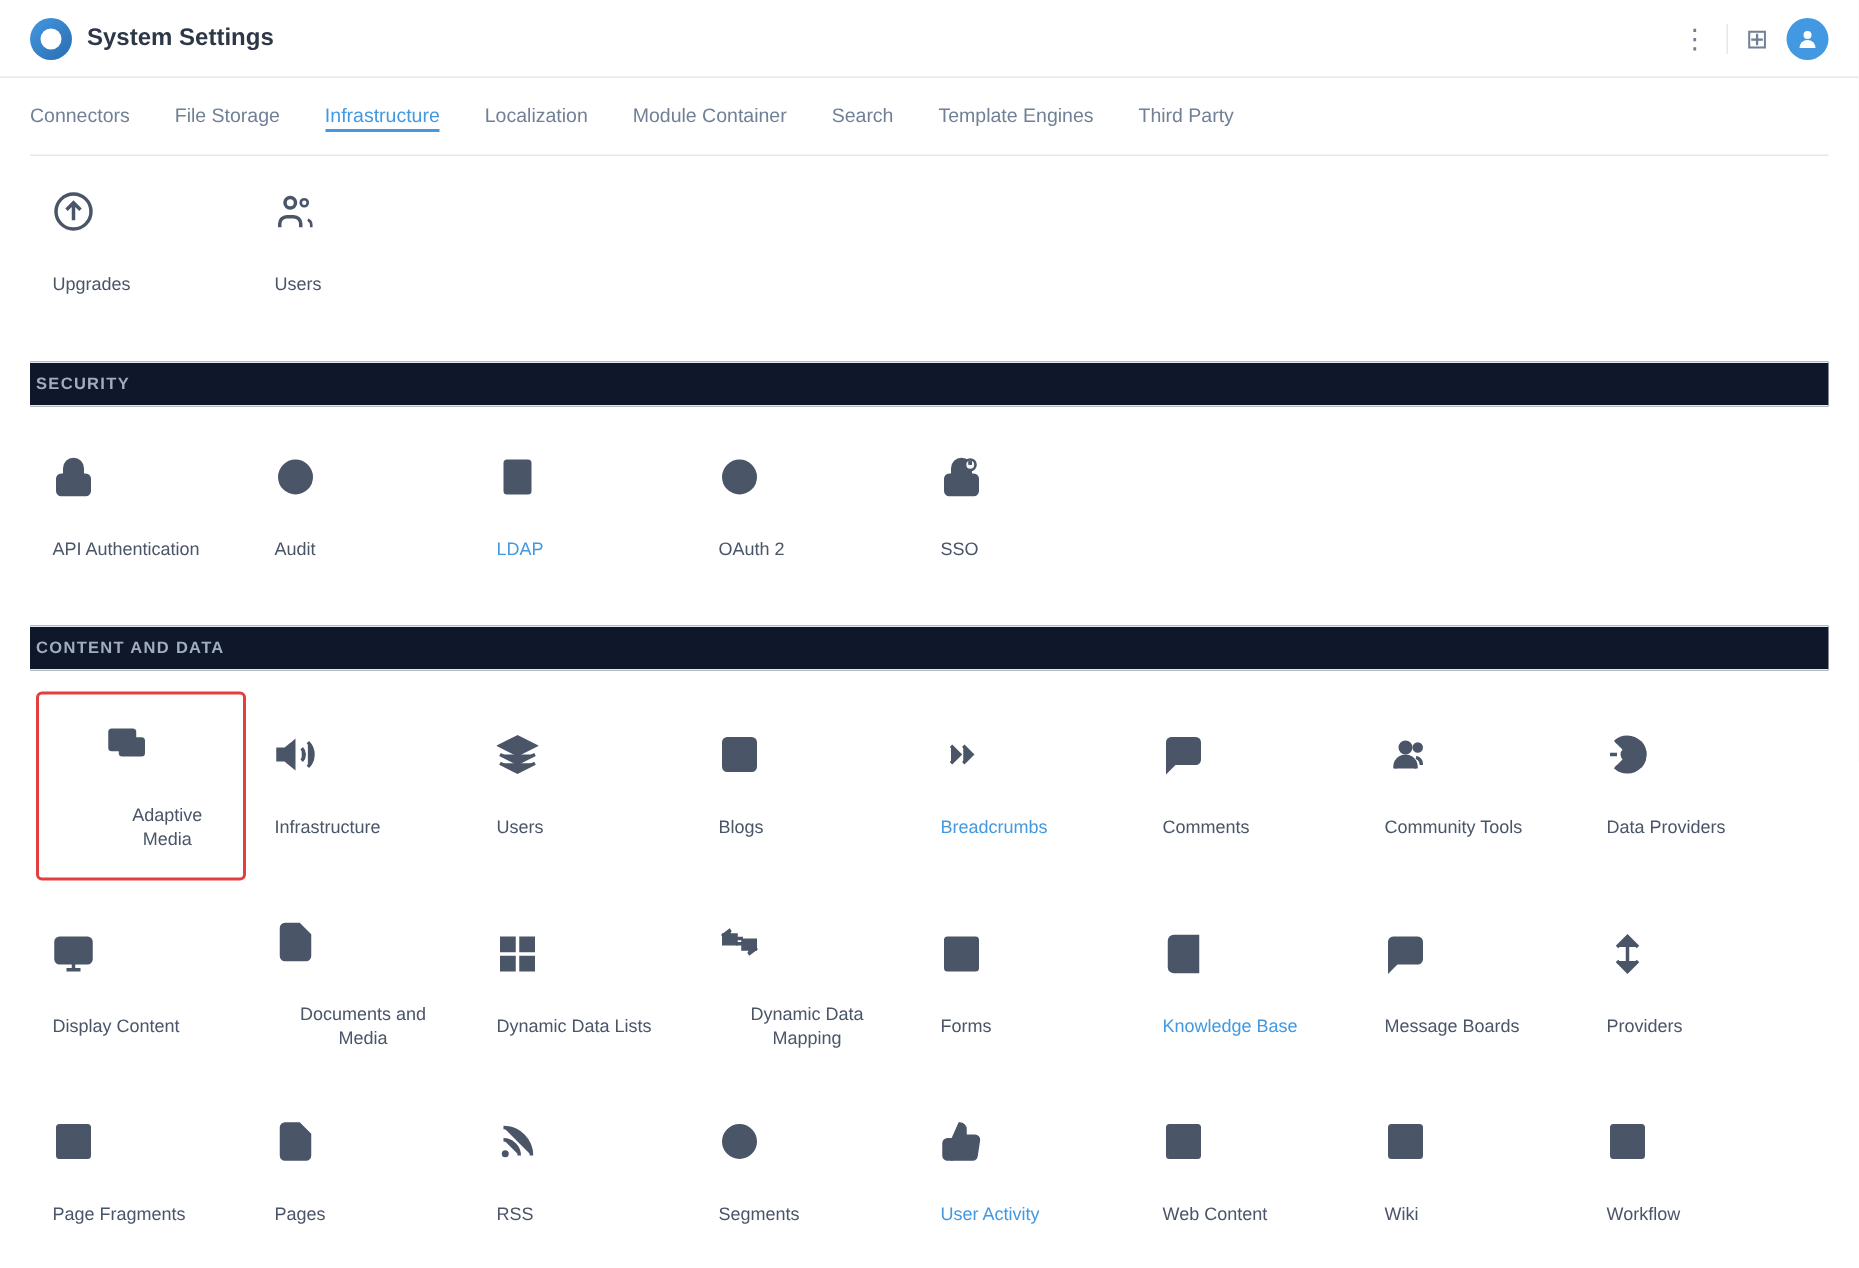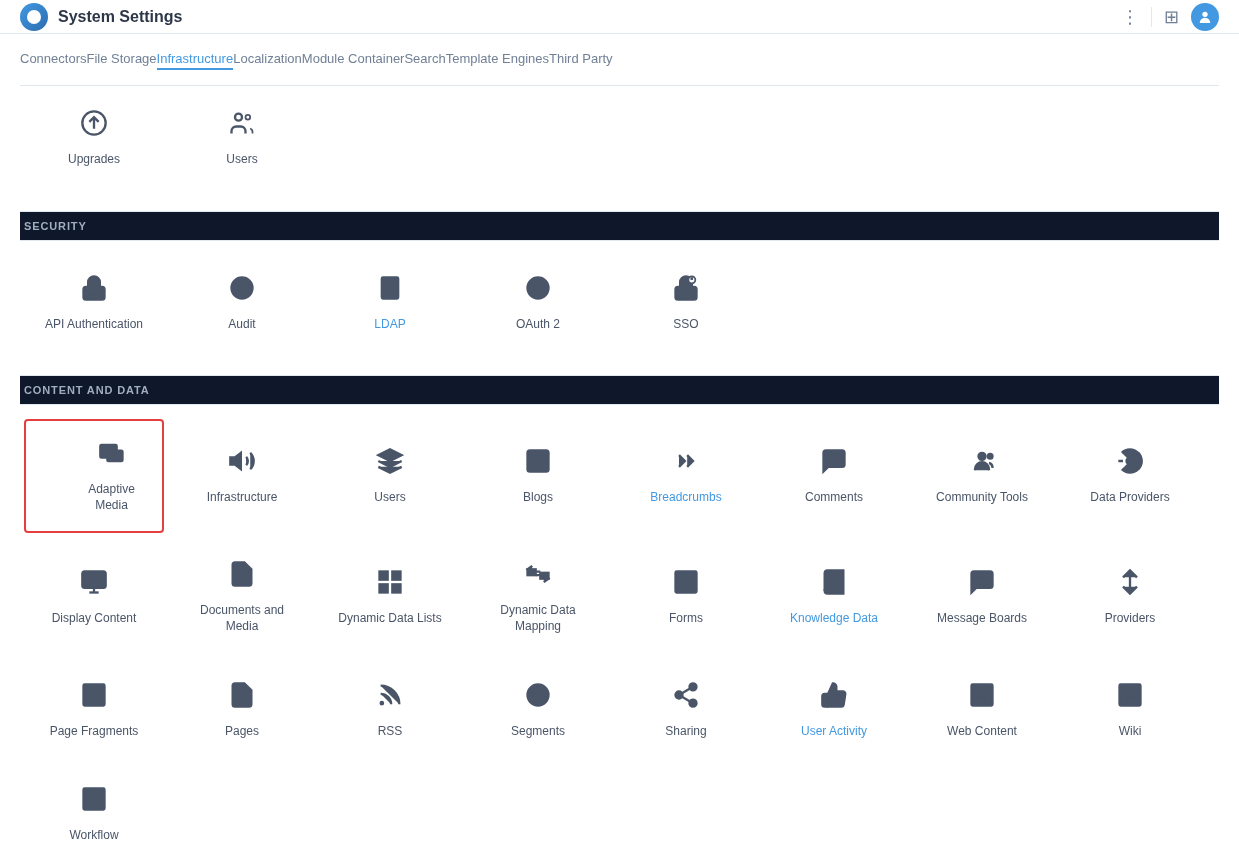--- a/index.html
+++ b/index.html
@@ -1,44 +1,44 @@
 <!DOCTYPE html>
 <html><head>
   <meta charset="utf-8">
   <style>
     * { box-sizing: border-box; margin: 0; padding: 0; }
     body { font-family: -apple-system, BlinkMacSystemFont, 'Segoe UI', sans-serif; background: #f5f5f5; color: #4a5568; font-size: 13px; }
 
     .app-header {
       display: flex; align-items: center; justify-content: space-between;
-      background: #fff; padding: 0 20px; height: 34px;
+      background: #fff; padding: 0 20px; height: 52px;
       border-bottom: 1px solid #e2e8f0;
     }
     .header-left { display: flex; align-items: center; gap: 10px; }
     .app-logo { width: 28px; height: 28px; background: linear-gradient(135deg, #4299e1, #2b6cb0); border-radius: 50%; display: flex; align-items: center; justify-content: center; }
     .app-logo-inner { width: 14px; height: 14px; background: white; border-radius: 50%; }
     .app-title { font-size: 16px; font-weight: 600; color: #2d3748; }
     .header-right { display: flex; align-items: center; gap: 12px; }
     .header-icon { color: #718096; cursor: pointer; font-size: 18px; }
     .header-divider { width: 1px; height: 20px; background: #e2e8f0; }
     .user-avatar { width: 28px; height: 28px; background: #4299e1; border-radius: 50%; display: flex; align-items: center; justify-content: center; color: white; font-size: 12px; cursor: pointer; }
 
     .main-content { padding: 0 20px 20px; background: #fff; min-height: calc(845px - 50px); }
 
-    .nav-tabs { display: flex; padding: 15px 0; border-bottom: 1px solid #e2e8f0; flex-wrap: wrap; }
+    .nav-tabs { display: flex; gap: 30px; padding: 15px 0; border-bottom: 1px solid #e2e8f0; flex-wrap: wrap; }
     .nav-tab { color: #718096; text-decoration: none; font-size: 13px; cursor: pointer; padding: 2px 0; }
     .nav-tab.active { color: #4299e1; border-bottom: 2px solid #4299e1; }
 
     .section { margin-top: 20px; }
     .section-header { font-size: 11px; font-weight: 700; color: #a0aec0; letter-spacing: 0.08em; padding: 8px 0; background: #0f172a; border-top: 1px solid #e2e8f0; border-bottom: 1px solid #e2e8f0; padding-left: 4px; margin-bottom: 10px; }
 
     .grid { display: flex; flex-wrap: wrap; gap: 0; }
     .grid-item {
-      display: flex; flex-direction: column; align-items: center; justify-content: center;
-      width: 140px; padding: 18px 10px; cursor: pointer; text-align: center; gap: 8px;
+      display: flex; flex-direction: column; align-items: flex-start; justify-content: center;
+      width: 140px; padding: 18px 10px; cursor: pointer; text-align: center; gap: 20px;
       border: 1px solid transparent; border-radius: 4px; margin: 4px;
     }
     .grid-item.selected { border: 2px solid #e53e3e !important; padding-left: 45px; }
     .grid-item .icon { font-size: 26px; color: #4a5568; }
     .grid-item .label { font-size: 12px; color: #4a5568; line-height: 1.3; }
     .grid-item .label.blue { color: #4299e1; }
 
     
     .icon svg { width: 28px; height: 28px; fill: #4a5568; }
   </style>
@@ -321,21 +321,21 @@
       </div>
 
       <div class="grid-item">
         <div class="icon">
           <svg viewBox="0 0 24 24" fill="none" stroke="#4a5568" stroke-width="2">
               <path d="M4 19.5A2.5 2.5 0 016.5 17H20"></path>
               <path d="M6.5 2H20v20H6.5A2.5 2.5 0 014 19.5v-15A2.5 2.5 0 016.5 2z"></path>
               <line x1="10" y1="7" x2="16" y2="7"></line>
             </svg>
         </div>
-        <span class="label blue">Knowledge Data</span>
+        <span class="label blue">Knowledge Base</span>
       </div>
 
       <div class="grid-item">
         <div class="icon">
           <svg viewBox="0 0 24 24" fill="none" stroke="#4a5568" stroke-width="2">
               <path d="M21 15a2 2 0 01-2 2H7l-4 4V5a2 2 0 012-2h14a2 2 0 012 2z"></path>
               <rect x="7" y="8" width="10" height="5" fill="none"></rect>
             </svg>
         </div>
         <span class="label">Message Boards</span>
@@ -388,32 +388,20 @@
         <div class="icon">
           <svg viewBox="0 0 24 24" fill="none" stroke="#4a5568" stroke-width="2">
               <circle cx="12" cy="12" r="9"></circle>
               <path d="M12 3v9h9" fill="none"></path>
               <path d="M12 12L3 12" stroke="#4a5568" stroke-width="2"></path>
             </svg>
         </div>
         <span class="label">Segments</span>
       </div>
 
-      <div class="grid-item">
-        <div class="icon">
-          <svg viewBox="0 0 24 24" fill="none" stroke="#4a5568" stroke-width="2">
-              <circle cx="18" cy="5" r="3"></circle>
-              <circle cx="6" cy="12" r="3"></circle>
-              <circle cx="18" cy="19" r="3"></circle>
-              <line x1="8.59" y1="13.51" x2="15.42" y2="17.49"></line>
-              <line x1="15.41" y1="6.51" x2="8.59" y2="10.49"></line>
-            </svg>
-        </div>
-        <span class="label">Sharing</span>
-      </div>
 
       <div class="grid-item">
         <div class="icon">
           <svg viewBox="0 0 24 24" fill="none" stroke="#4a5568" stroke-width="2">
               <path d="M14 9V5a3 3 0 00-3-3l-4 9v11h11.28a2 2 0 002-1.7l1.38-9a2 2 0 00-2-2.3H14z"></path>
               <path d="M7 22H4a2 2 0 01-2-2v-7a2 2 0 012-2h3"></path>
             </svg>
         </div>
         <span class="label blue">User Activity</span>
       </div>

